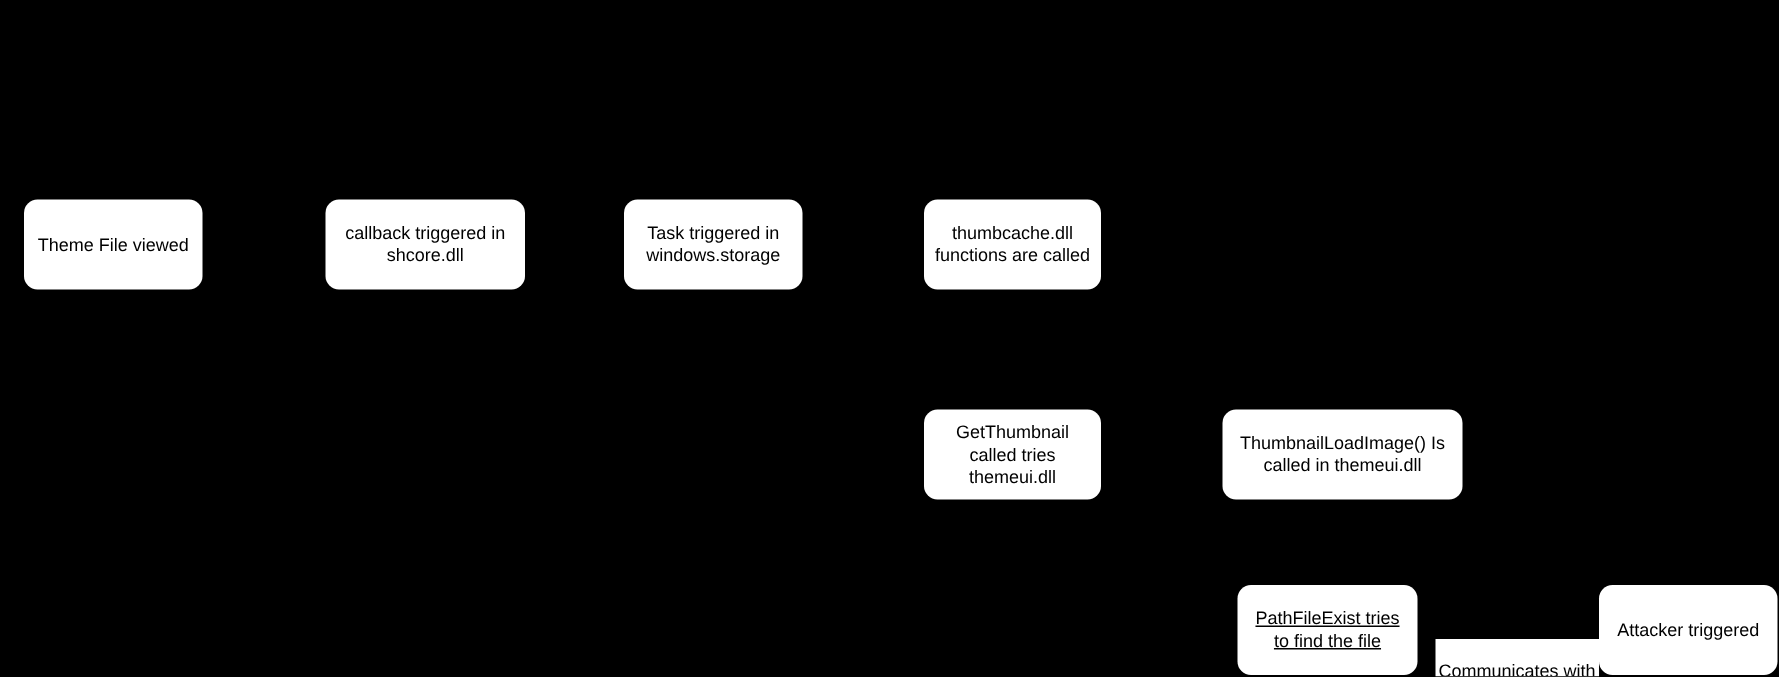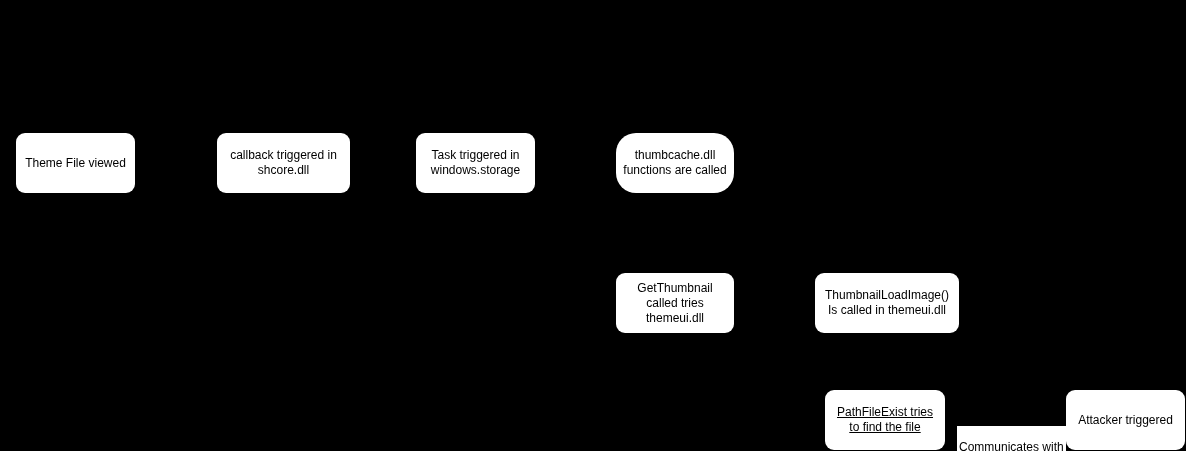--- a/index.html
+++ b/index.html
@@ -50,29 +50,29 @@
   </div>
 
   <div class="node" style="left:217px; top:133px; width:133px; height:60px;">
     <span>callback triggered in shcore.dll</span>
   </div>
 
   <div class="node" style="left:416px; top:133px; width:119px; height:60px;">
     <span>Task triggered in windows.storage</span>
   </div>
 
-  <div class="node" style="left:616px; top:133px; width:118px; height:60px;border-radius:20px;">
+  <div class="node" style="left:616px; top:133px; width:118px; height:60px;">
     <span>thumbcache.dll functions are called</span>
   </div>
 
   <div class="node" style="left:616px; top:273px; width:118px; height:60px;">
     <span>GetThumbnail called tries themeui.dll</span>
   </div>
 
-  <div class="node" style="left:815px; top:273px; width:144px; height:60px;">
+  <div class="node" style="left:815px; top:273px; width:160px; height:60px;">
     <span>ThumbnailLoadImage() Is called in themeui.dll</span>
   </div>
 
   <div class="node" style="left:825px; top:390px; width:120px; height:60px;text-decoration:underline;">
     <span>PathFileExist tries to find the file</span>
   </div>
 
   <div class="edge-label" style="left:957px; top:403px;">Communicates with</div>
 
   <div class="node" style="left:1066px; top:390px; width:119px; height:60px;">

